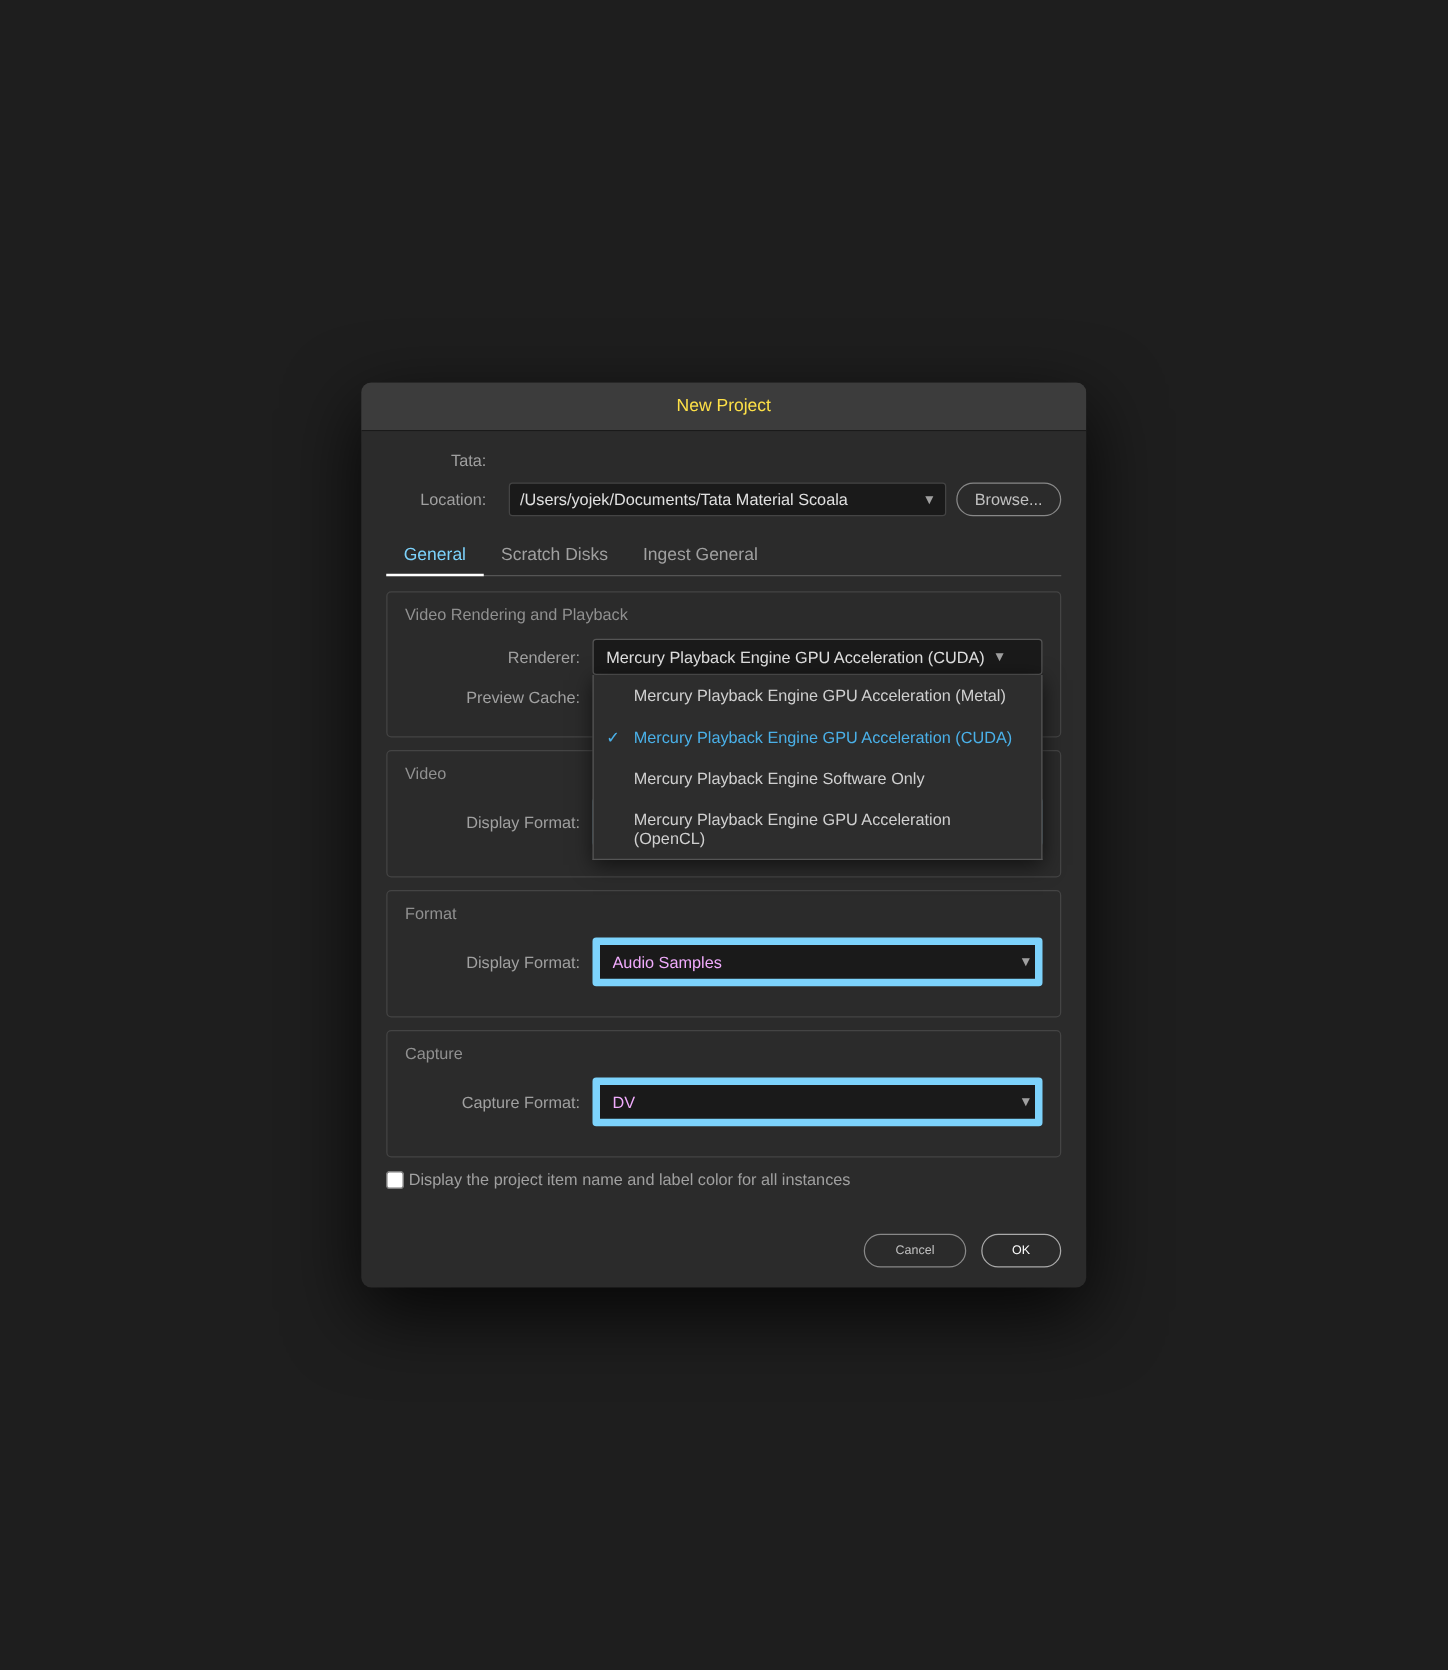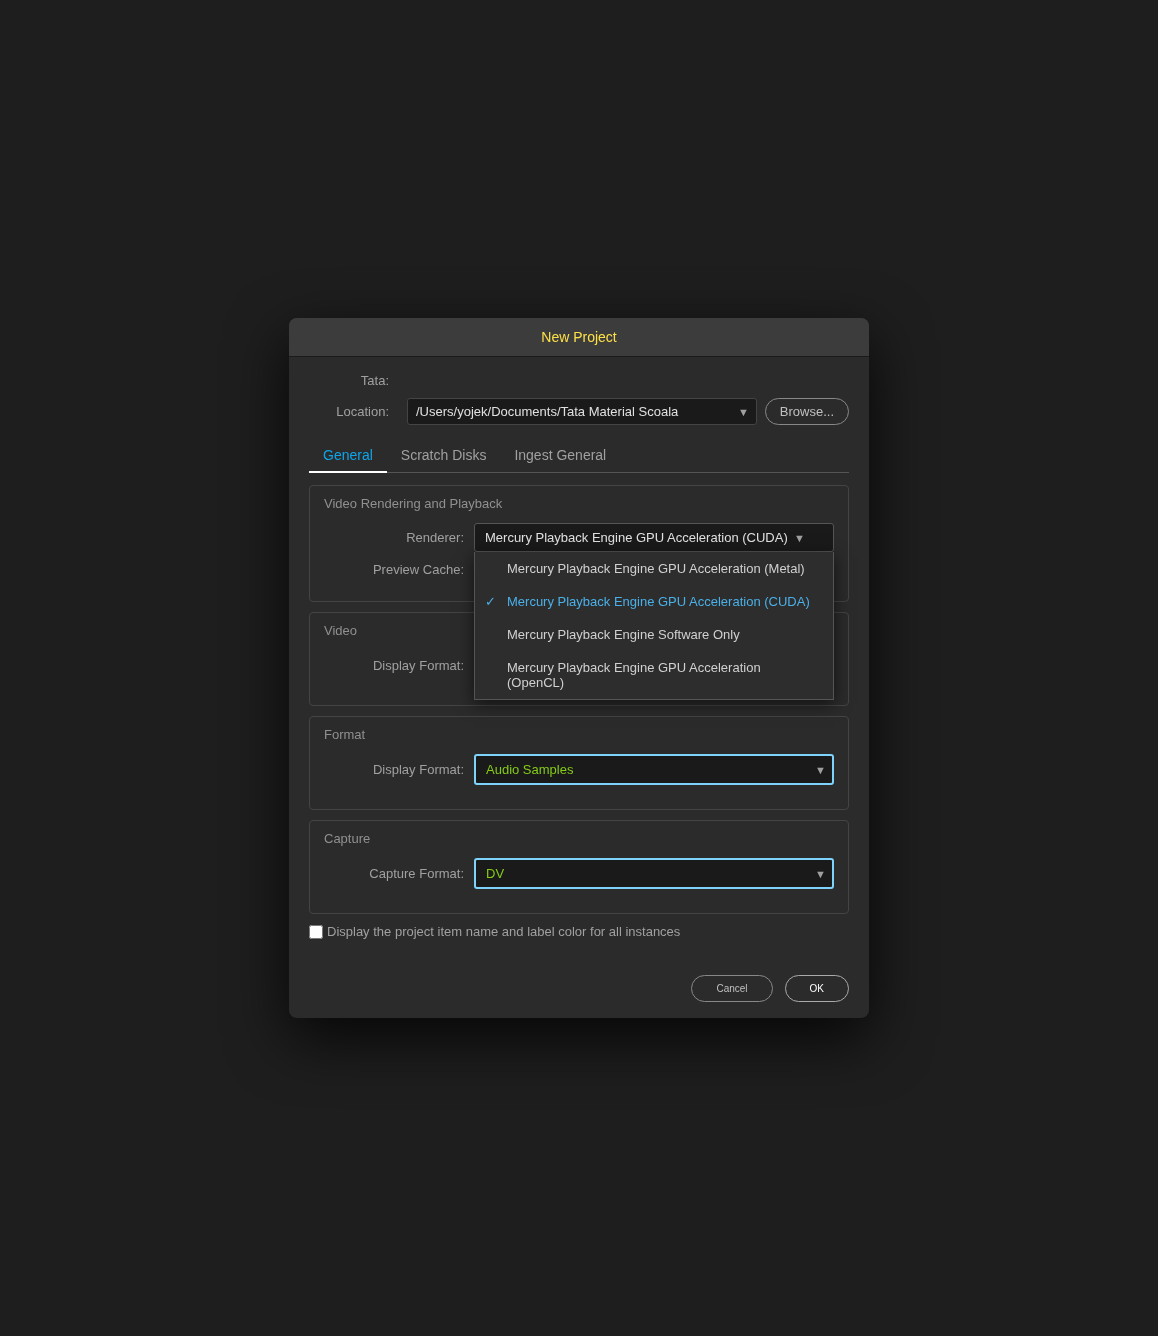--- a/index.html
+++ b/index.html
@@ -118,21 +118,21 @@
     .tab {
       color: #a0a0a0;
       font-size: 14px;
       padding: 8px 14px;
       cursor: pointer;
       border-bottom: 2px solid transparent;
       margin-bottom: -1px;
     }
 
     .tab.active {
-      color: #0ea5e9;
+      color: #7dd3fc;
       border-bottom: 2px solid #ffffff;
     }
 
     .section-box {
       border: 1px solid #444;
       border-radius: 4px;
       margin-bottom: 10px;
       padding: 10px 14px 14px;
       position: relative;
     }
@@ -158,22 +158,22 @@
     }
 
     .dropdown-wrap {
       flex: 1;
       position: relative;
     }
 
     .dropdown-wrap select {
       width: 100%;
       background: #1a1a1a;
-      border: 2px solid #7dd3fc;
-      color: #84cc16;
+      border: 6px solid #7dd3fc;
+      color: #f0abfc;
       font-size: 13px;
       padding: 6px 28px 6px 10px;
       border-radius: 3px;
       appearance: none;
       outline: none;
       cursor: pointer;
     }
 
     .dropdown-wrap .chevron {
       position: absolute;

